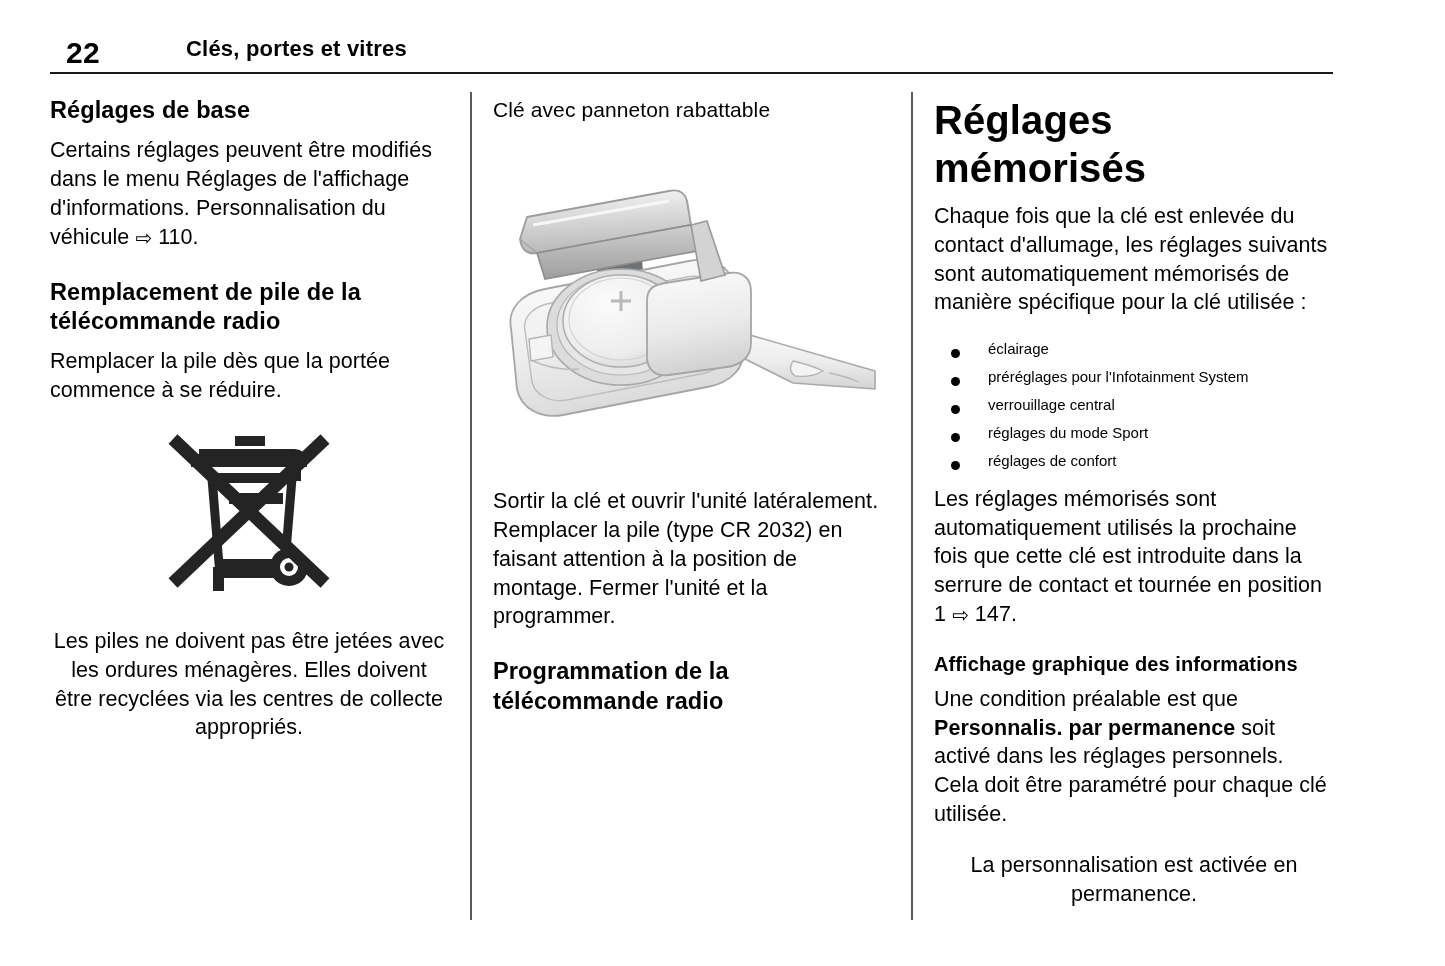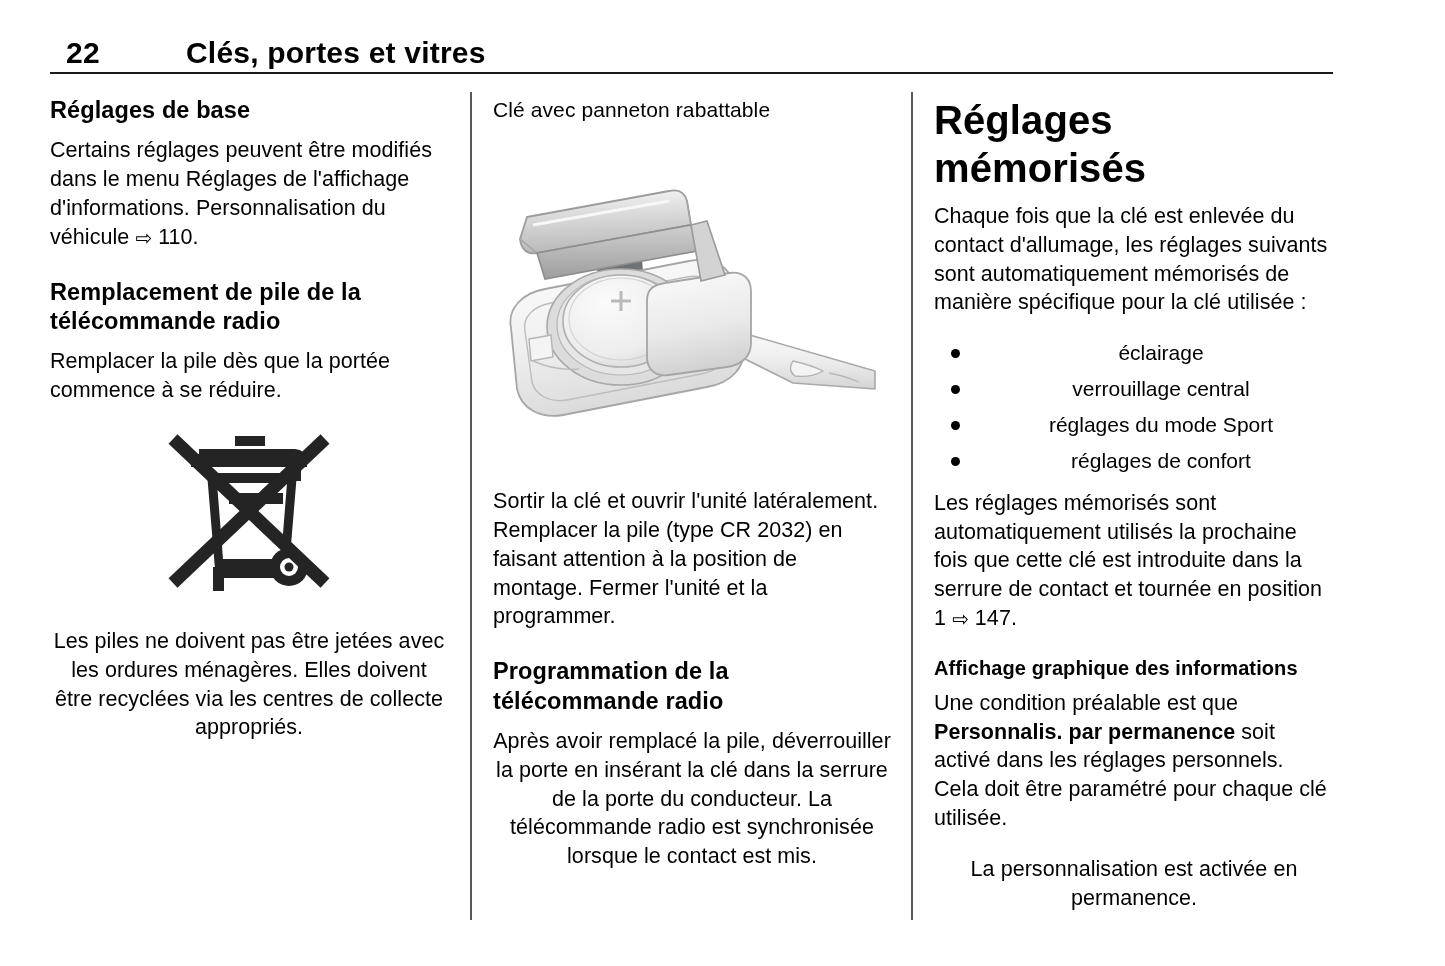--- a/index.html
+++ b/index.html
@@ -29,21 +29,21 @@
     top: 38px;
     font-size: 30px;
     font-weight: bold;
     letter-spacing: 0.2px;
     line-height: 1;
   }
   #page-header .chaptertitle {
     position: absolute;
     left: 170px;
     top: 38px;
-    font-size: 30px;
+    font-size: 22px;
     font-weight: bold;
     letter-spacing: 0.2px;
     line-height: 1;
   }
   #header-rule {
     position: absolute;
     left: 50px;
     top: 72px;
     width: 1283px;
     height: 2px;
@@ -118,25 +118,24 @@
   b.ui-ref { font-weight: bold; }
 
   
   ul.bullets {
     list-style: none;
     margin: 0 0 14px 0;
     padding: 0;
   }
   ul.bullets li {
     position: relative;
-    font-size: 21px;
+    font-size: 15px;
     line-height: 1.33;
     padding-left: 54px;
     margin-bottom: 8px;
-    text-align: center;
   }
   ul.bullets li .dot {
     position: absolute;
     left: 17px;
     top: 10px;
     width: 9px;
     height: 9px;
     border-radius: 50%;
     background: #000;
   }
@@ -338,33 +337,36 @@
 
         <path d="M40 92 L 176 68" fill="none" stroke="#f7f7f7" stroke-width="3"></path>
       </g>
     </svg>
   </div>
 
   <p class="body">Sortir la clé et ouvrir l'unité latéralement. Remplacer la pile (type CR 2032) en faisant attention à la position de montage. Fermer l'unité et la programmer.</p>
 
   <h2 class="h-section">Programmation de la télécommande radio</h2>
 
-  <p class="body last">Après avoir remplacé la pile, déverrouiller la porte en insérant la clé dans la serrure de la porte du conducteur. La télécommande radio est synchronisée lorsque le contact est mis.</p>
 </div>
 
 <div class="column" id="column-3">
 
   <h1 class="h-chapter">Réglages mémorisés</h1>
 
   <p class="body tight">Chaque fois que la clé est enlevée du contact d'allumage, les réglages suivants sont automatiquement mémorisés de manière spécifique pour la clé utilisée :</p>
 
   <ul class="bullets">
     <li>
       <span class="dot"></span>
       <span>éclairage</span>
+    </li>
+    <li>
+      <span class="dot"></span>
+      <span>préréglages pour l'Infotainment System</span>
     </li>
     <li>
       <span class="dot"></span>
       <span>verrouillage central</span>
     </li>
     <li>
       <span class="dot"></span>
       <span>réglages du mode Sport</span>
     </li>
     <li>

